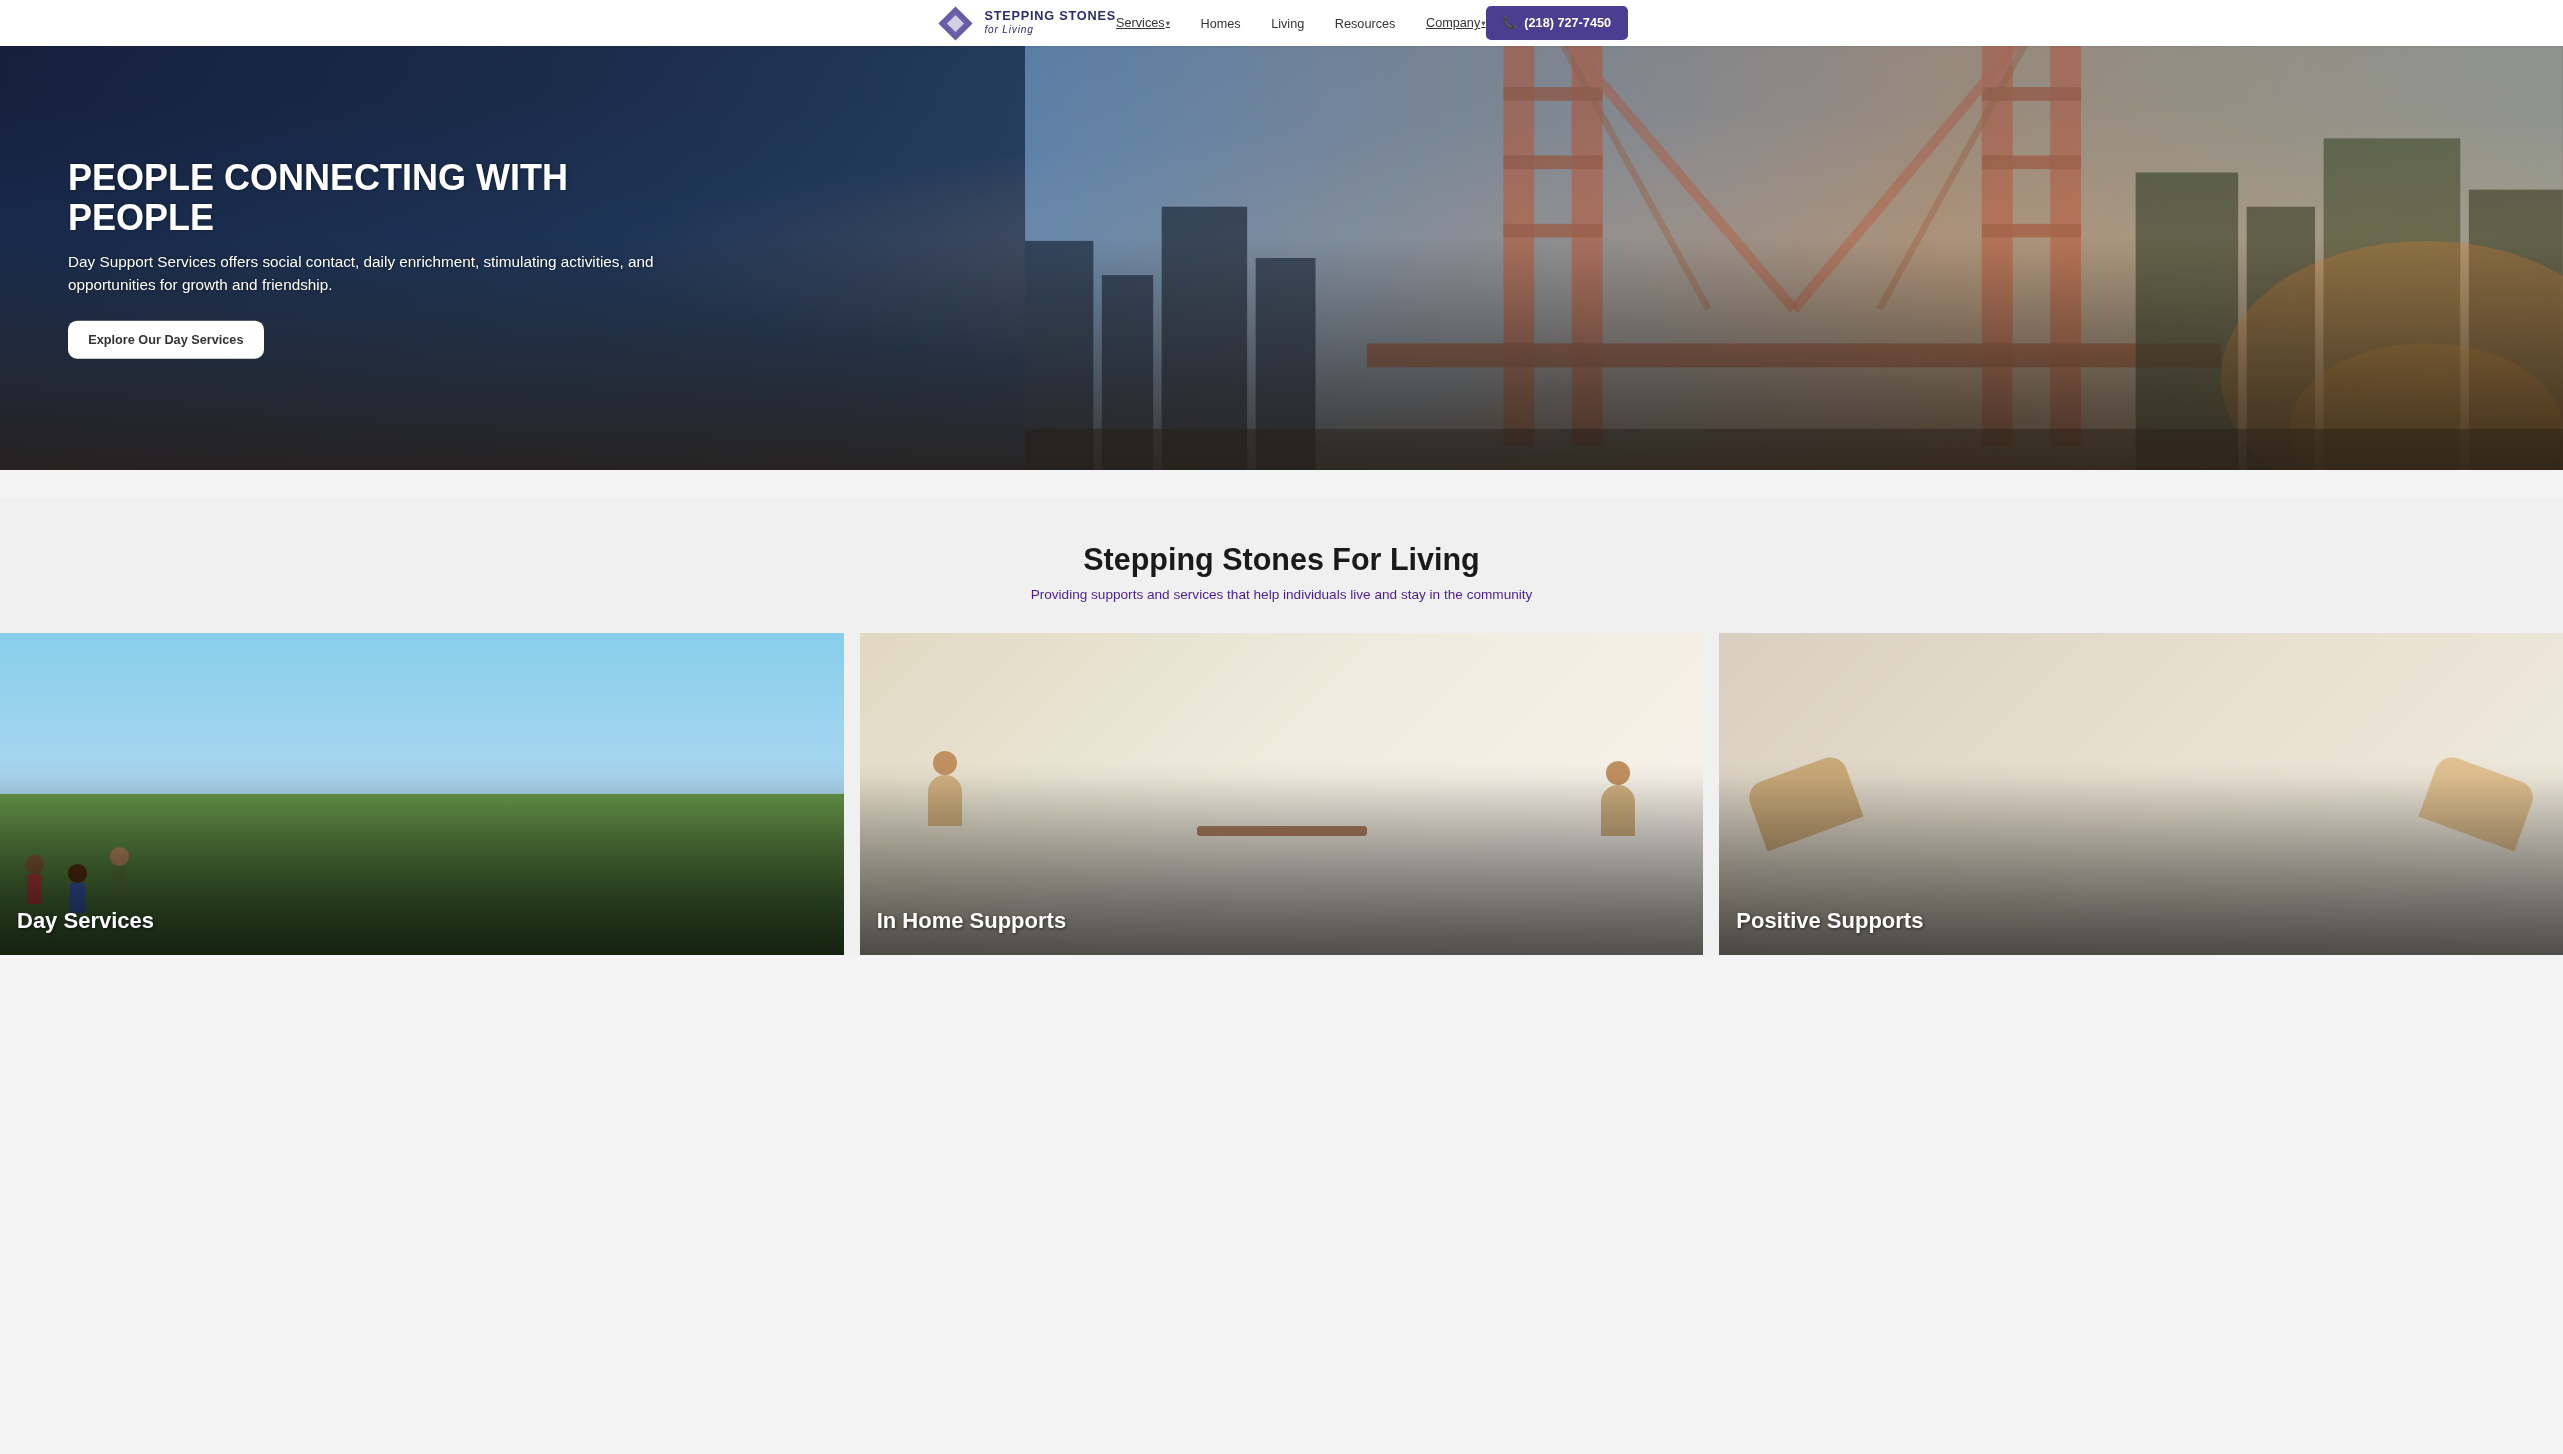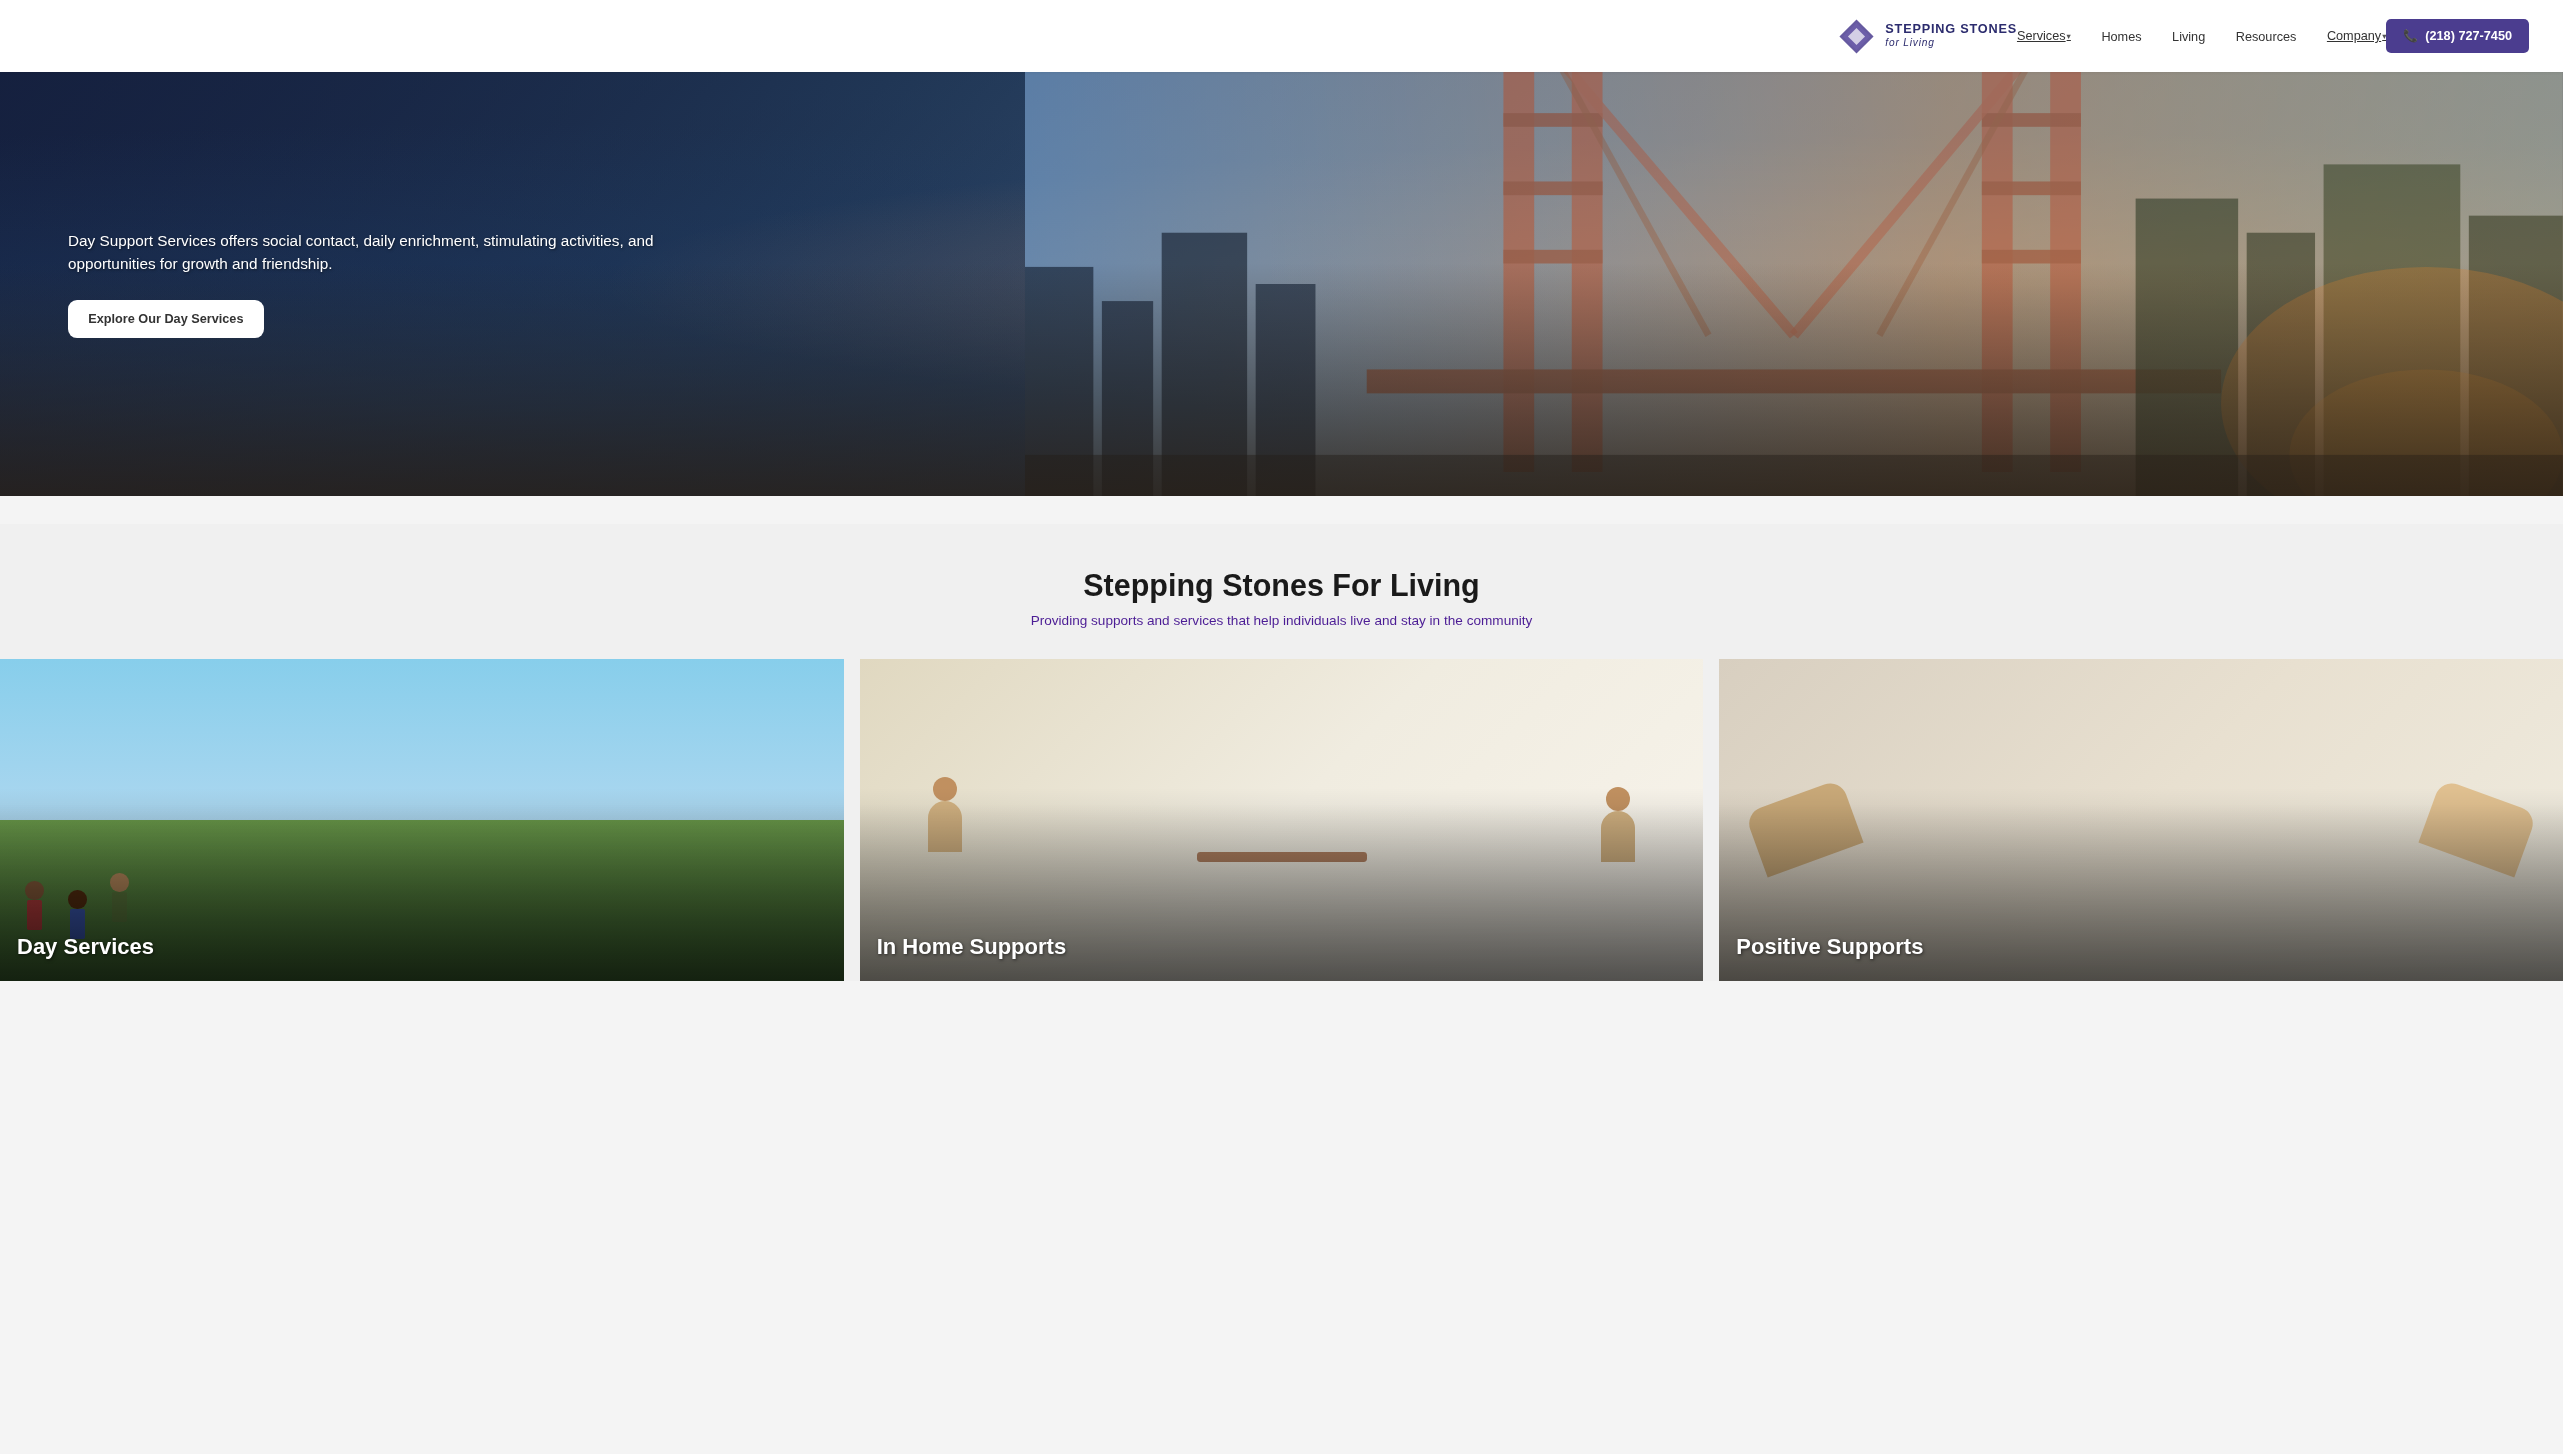--- a/index.html
+++ b/index.html
@@ -1,24 +1,24 @@
 <!DOCTYPE html>
 <html style="font-size:13.6px"><head>
   <meta charset="utf-8">
   <style>
     * { margin: 0; padding: 0; box-sizing: border-box; }
     body { font-family: 'Arial', sans-serif; background: #f4f4f4; }
 
     
     nav {
       background: #fff;
-      height: 72px;
+      height: 46px;
       display: flex;
       align-items: center;
-      justify-content: flex-end;
+      justify-content: center;
       padding: 0 34px;
       box-shadow: 0 0.8px 3.4px rgba(0,0,0,0.1);
       position: relative;
       z-index: 10;
     }
     .logo-wrap {
       display: flex;
       align-items: center;
       gap: 8.5px;
     }
@@ -485,20 +485,21 @@
 
     <ellipse cx="820" cy="320" rx="120" ry="80" fill="rgba(255,140,30,0.3)"></ellipse>
     <ellipse cx="820" cy="350" rx="80" ry="50" fill="rgba(255,160,40,0.25)"></ellipse>
 
     <rect x="0" y="350" width="900" height="150" fill="rgba(20,15,10,0.5)"></rect>
   </svg>
 
   <div class="hero-cityscape"></div>
 
   <div class="hero-content">
+    <h1 class="hero-title">PEOPLE CONNECTING WITH PEOPLE</h1>
     <p class="hero-subtitle">Day Support Services offers social contact, daily enrichment, stimulating activities, and opportunities for growth and friendship.</p>
     <button class="hero-btn">Explore Our Day Services</button>
   </div>
 </section>
 
 <section class="section-intro">
   <h2>Stepping Stones For Living</h2>
   <p>Providing supports and services that help individuals live and stay in the community</p>
 </section>
 

